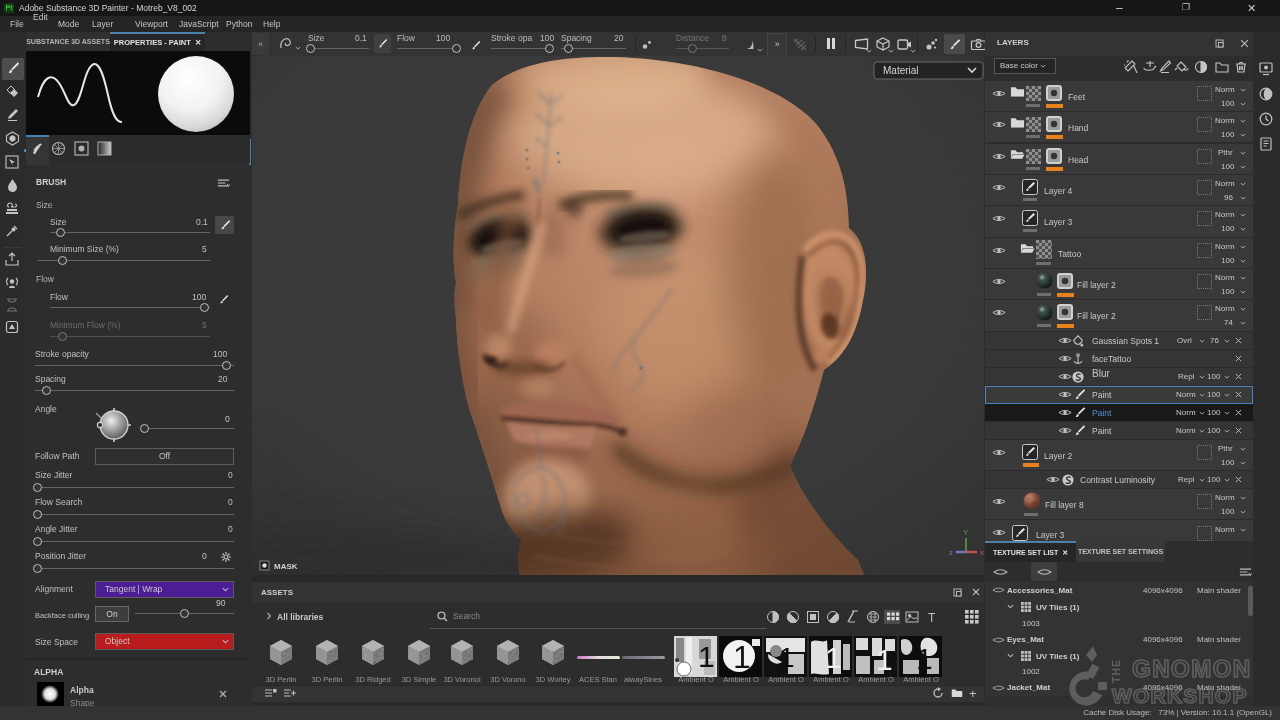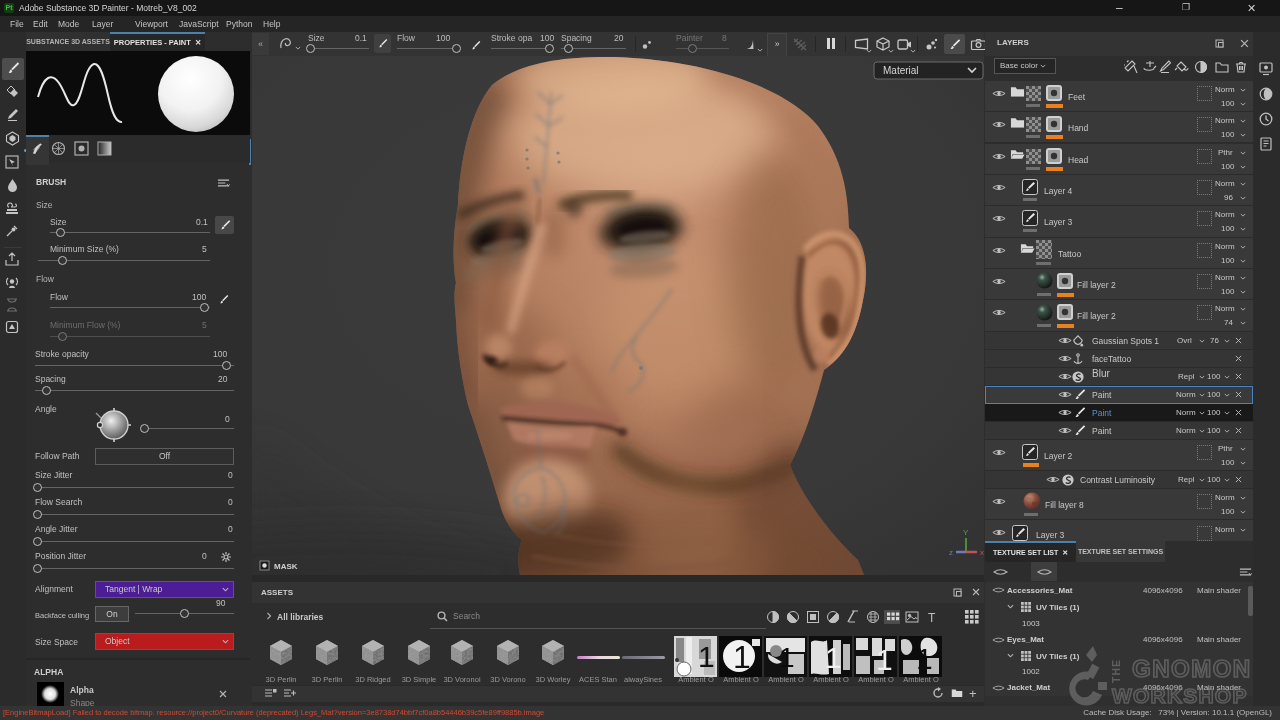--- a/index.html
+++ b/index.html
@@ -45,21 +45,21 @@
 
 <div class="a" style="left:0;top:0;width:1280px;height:16px;background:#161616"></div>
 <div class="a" style="left:4px;top:3px;width:10px;height:10px;background:#123f12;border-radius:2px;color:#3fba45;font-size:7px;font-weight:bold;text-align:center;line-height:10px">Pt</div>
 <div class="a" style="left:19px;top:3px;font-size:8.5px;color:#d6d6d6">Adobe Substance 3D Painter - Motreb_V8_002</div>
 <div class="a" style="left:1116px;top:1px;font-size:12px;color:#cecece">–</div>
 <div class="a" style="left:1182px;top:2px;font-size:9px;color:#cecece">❐</div>
 <div class="a" style="left:1247px;top:2px;font-size:11px;color:#cecece">✕</div>
 
 <div class="a" style="left:0;top:16px;width:1280px;height:16px;background:#252525"></div>
 <div class="a" style="left:10px;top:19px;font-size:8.5px;color:#c4c4c4">File</div>
-<div class="a" style="left:33px;top:19px;font-size:8.5px;color:#c4c4c4">Edit</div>
+<div class="a" style="left:33px;top:12px;font-size:8.5px;color:#c4c4c4">Edit</div>
 <div class="a" style="left:58px;top:19px;font-size:8.5px;color:#c4c4c4">Mode</div>
 <div class="a" style="left:92px;top:19px;font-size:8.5px;color:#c4c4c4">Layer</div>
 <div class="a" style="left:135px;top:19px;font-size:8.5px;color:#c4c4c4">Viewport</div>
 <div class="a" style="left:179px;top:19px;font-size:8.5px;color:#c4c4c4">JavaScript</div>
 <div class="a" style="left:226px;top:19px;font-size:8.5px;color:#c4c4c4">Python</div>
 <div class="a" style="left:263px;top:19px;font-size:8.5px;color:#c4c4c4">Help</div>
 
 <div class="a" style="left:252px;top:32px;width:732px;height:24px;background:#333;border-bottom:1px solid #282828"></div>
 <div class="a" style="left:252px;top:33px;width:17px;height:22px;background:#3a3a3a;color:#aaa;font-size:8.5px;text-align:center;line-height:22px">«</div>
 <svg class="ic" style="left:279px;top:37px" width="15" height="13" viewBox="0 0 15 13">
@@ -89,21 +89,21 @@
 <div class="kn" style="left:545px;top:44px"></div>
 <div class="a" style="left:561px;top:33px;font-size:8.5px;color:#bdbdbd">Spacing</div>
 <div class="a" style="left:614px;top:33px;font-size:8.5px;color:#bdbdbd">20</div>
 <div class="trk" style="left:561px;top:48px;width:65px"></div>
 <div class="kn" style="left:564px;top:44px"></div>
 <div class="a" style="left:635px;top:36px;width:1px;height:16px;background:#262626"></div>
 <svg class="ic" style="left:642px;top:40px" width="10" height="10" viewBox="0 0 10 10">
       <circle cx="3" cy="6.5" r="2.2" fill="#c0c0c0"></circle>
       <circle cx="7.5" cy="2.5" r="1.4" fill="#c0c0c0"></circle>
     </svg>
-<div class="a" style="left:676px;top:33px;font-size:8.5px;color:#757575">Painter</div>
+<div class="a" style="left:676px;top:33px;font-size:8.5px;color:#757575">Distance</div>
 <div class="a" style="left:722px;top:33px;font-size:8.5px;color:#757575">8</div>
 <div class="trk" style="left:676px;top:48px;width:53px;background:#555"></div>
 <div class="kn2" style="left:688px;top:44px"></div>
 <svg class="ic" style="left:744px;top:39px" width="14" height="11" viewBox="0 0 14 11">
       <path d="M1,10 C6,10 8,8 9,1 L9.5,10 Z" fill="#c0c0c0"></path>
     </svg>
 <svg class="ic" style="left:757px;top:48px" width="6" height="4" viewBox="0 0 8 5">
       <use href="#chev"></use>
     </svg>
 <div class="a" style="left:767px;top:33px;width:18px;height:22px;background:#383838;border:1px solid #444;color:#ccc;font-size:8.5px;text-align:center;line-height:21px">»</div>
@@ -1244,14 +1244,13 @@
         <circle cx="7" cy="7" r="5.8" fill="none" stroke="#c0c0c0" stroke-width="1.3"></circle>
         <path d="M7,3.5 V7 L9.5,9" fill="none" stroke="#c0c0c0" stroke-width="1.3"></path>
       </svg>
 <svg class="ic" style="left:1259px;top:137px" width="14" height="14" viewBox="0 0 14 14">
         <rect x="2" y="1" width="10" height="12" rx="1" fill="none" stroke="#c0c0c0" stroke-width="1.2"></rect>
         <path d="M4.5,4 h5 M4.5,6.5 h5 M4.5,9 h3" stroke="#c0c0c0" stroke-width="1"></path>
       </svg>
 </div>
 
 <div class="a" style="left:0;top:706px;width:1280px;height:14px;background:#333"></div>
-<div class="a" style="left:3px;top:708px;font-size:7.5px;color:#d14a33">[EngineBitmapLoad] Failed to decode bitmap. resource://project0/Curvature (deprecated) Legs_Mat?version=3e8738d74bbf7cf0a8b54446b39c5fe89ff9885b.image</div>
 <div class="a" style="right:8px;top:708px;font-size:8px;color:#bdbdbd">Cache Disk Usage:&nbsp;&nbsp; 73% | Version: 10.1.1 (OpenGL)</div>
 </div>
 </body></html>

